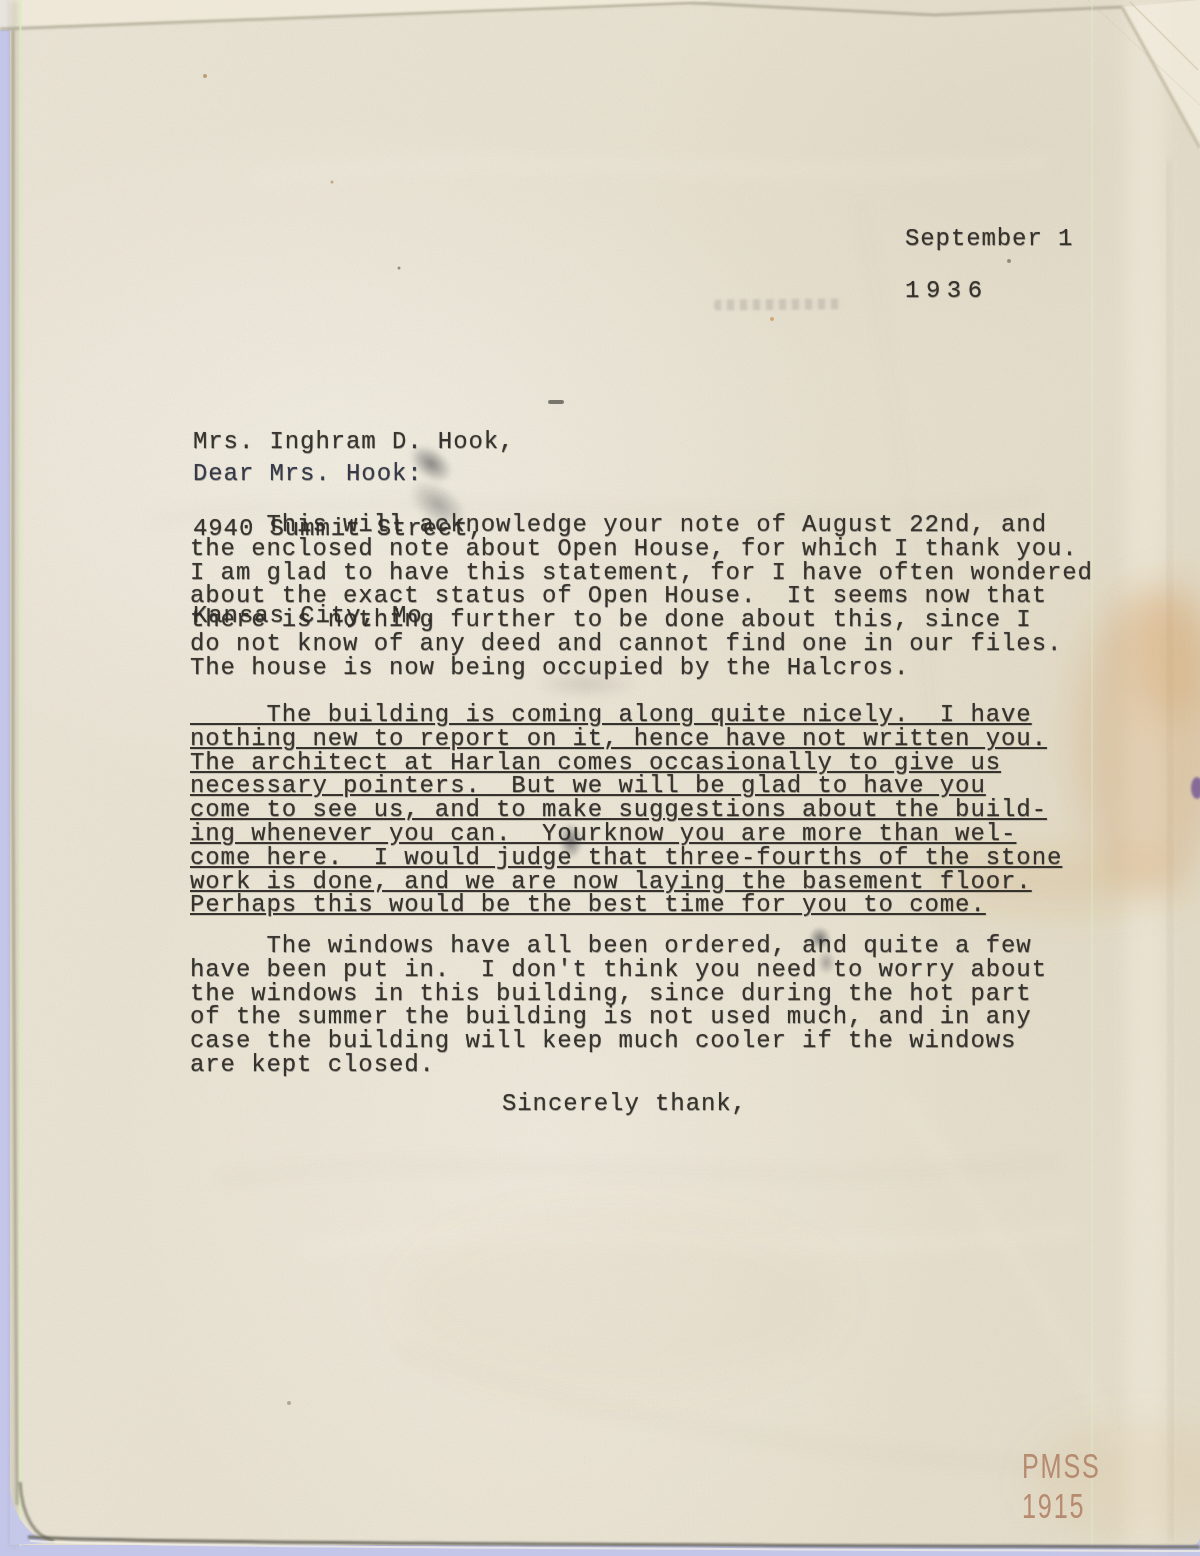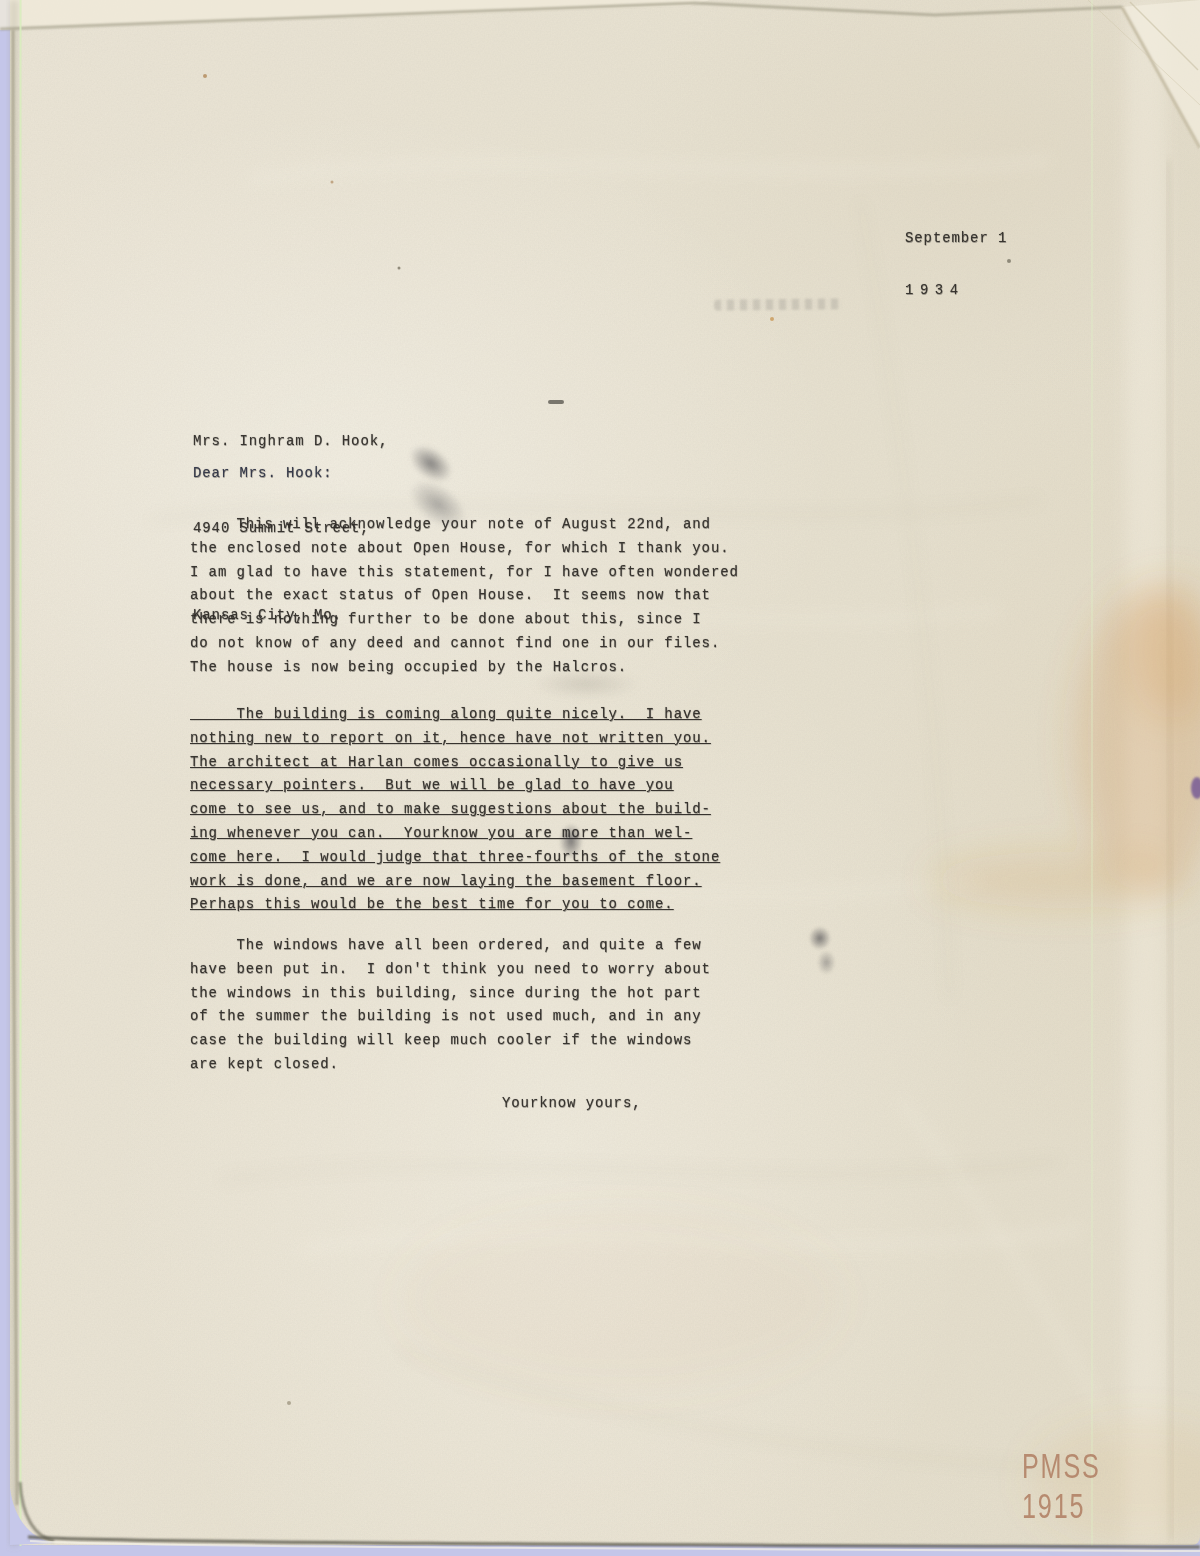--- a/index.html
+++ b/index.html
@@ -17,21 +17,21 @@
       radial-gradient(ellipse 700px 500px at 28% 30%, rgba(248,245,236,0.55), rgba(248,245,236,0) 70%),
       radial-gradient(ellipse 620px 820px at 45% 74%, rgba(246,242,231,0.50), rgba(246,242,231,0) 70%),
       radial-gradient(ellipse 520px 320px at 84% 10%, rgba(223,214,193,0.50), rgba(223,214,193,0) 75%),
       radial-gradient(ellipse 430px 620px at 98% 48%, rgba(224,213,188,0.42), rgba(224,213,188,0) 72%),
       radial-gradient(ellipse 800px 300px at 40% 100%, rgba(233,226,209,0.55), rgba(233,226,209,0) 75%),
       linear-gradient(100deg,#ebe5d6 0%,#e8e2d1 50%,#e4ddca 100%);
   }
   .overlay{position:absolute;left:0;top:0;pointer-events:none;}
   .type{
     position:absolute;white-space:pre;
-    font-size:14px;line-height:23.8px;letter-spacing:0.9px;
+    font-size:24px;line-height:23.8px;letter-spacing:0.9px;
     color:rgba(48,45,40,0.92);
     text-shadow:0 0 1px rgba(48,45,40,0.40), 0.4px 0.5px 0.6px rgba(40,38,34,0.35);
   }
   .date-line1{left:905px;top:227px;}
   .date-line2{left:905px;top:279px;letter-spacing:6.5px;}
   .recipient{left:193px;top:369px;line-height:29px;}
   .salutation{left:193px;top:462px;color:rgba(50,54,72,0.95);}
   .p1{left:190px;top:513px;}
   .p2{left:190px;top:703px;text-decoration:underline;}
   .p3{left:190px;top:934px;}
@@ -154,21 +154,21 @@
     <circle cx="205" cy="76" r="2" fill="#a06a30" opacity="0.6"></circle>
     <circle cx="332" cy="182" r="1.5" fill="#9a6a35" opacity="0.5"></circle>
     <circle cx="772" cy="319" r="2" fill="#c08030" opacity="0.6"></circle>
     <circle cx="399" cy="268" r="1.5" fill="#55503f" opacity="0.6"></circle>
     <circle cx="1009" cy="261" r="2" fill="#4a4738" opacity="0.55"></circle>
     <circle cx="289" cy="1403" r="2" fill="#6a6045" opacity="0.45"></circle>
   </g>
 </svg>
 
 <div class="type date-line1">September 1</div>
-<div class="type date-line2">1934</div>
+<div class="type date-line2">1936</div>
 
 <div class="type recipient">
   <div>Mrs. Inghram D. Hook,</div>
   <div>4940 Summit Street,</div>
   <div>Kansas City, Mo.</div>
 </div>
 
 <div class="type salutation">Dear Mrs. Hook:</div>
 
 <div class="type p1">     This will acknowledge your note of August 22nd, and
@@ -187,21 +187,21 @@
 come here.  I would judge that three-fourths of the stone
 work is done, and we are now laying the basement floor.
 Perhaps this would be the best time for you to come.</div>
 <div class="type p3">     The windows have all been ordered, and quite a few
 have been put in.  I don't think you need to worry about
 the windows in this building, since during the hot part
 of the summer the building is not used much, and in any
 case the building will keep much cooler if the windows
 are kept closed.</div>
 
-<div class="type closing">Yourknow yours,</div>
+<div class="type closing">Sincerely thank,</div>
 
 <div class="smudge smudge-hook"></div>
 <div class="smudge smudge-yourknow"></div>
 <div class="smudge smudge-quite"></div>
 <div class="smudge smear-occupied"></div>
 <div class="smudge bleed-text"></div>
 <div class="smudge dash-mark"></div>
 
 <div class="watermark">PMSS 1915</div>
 

